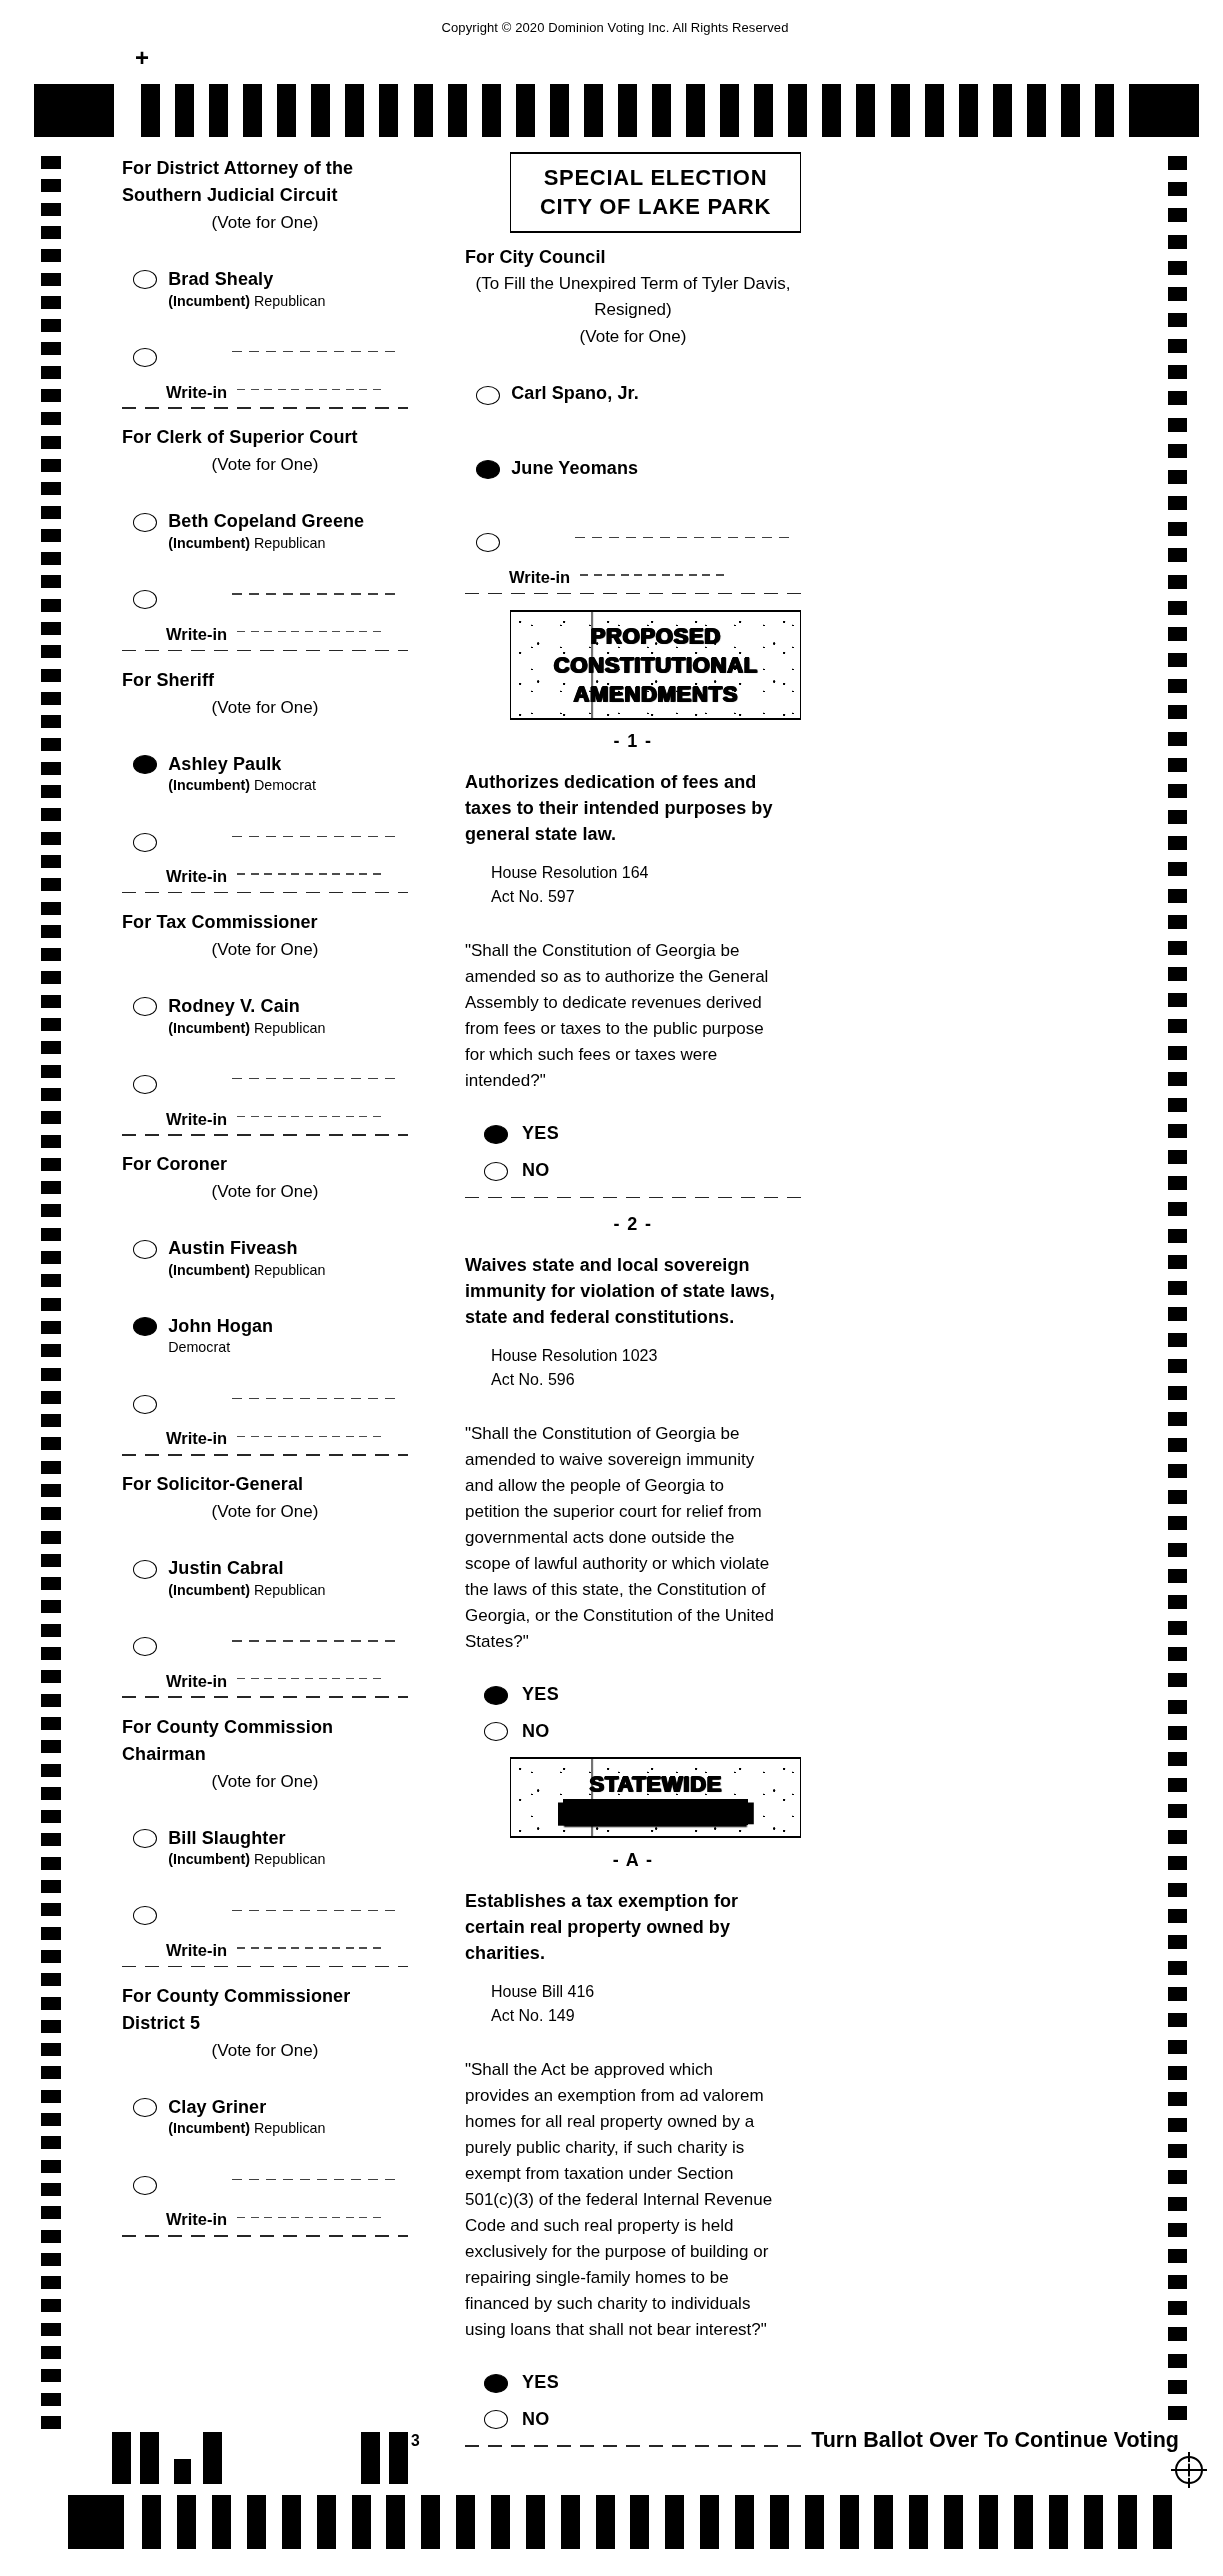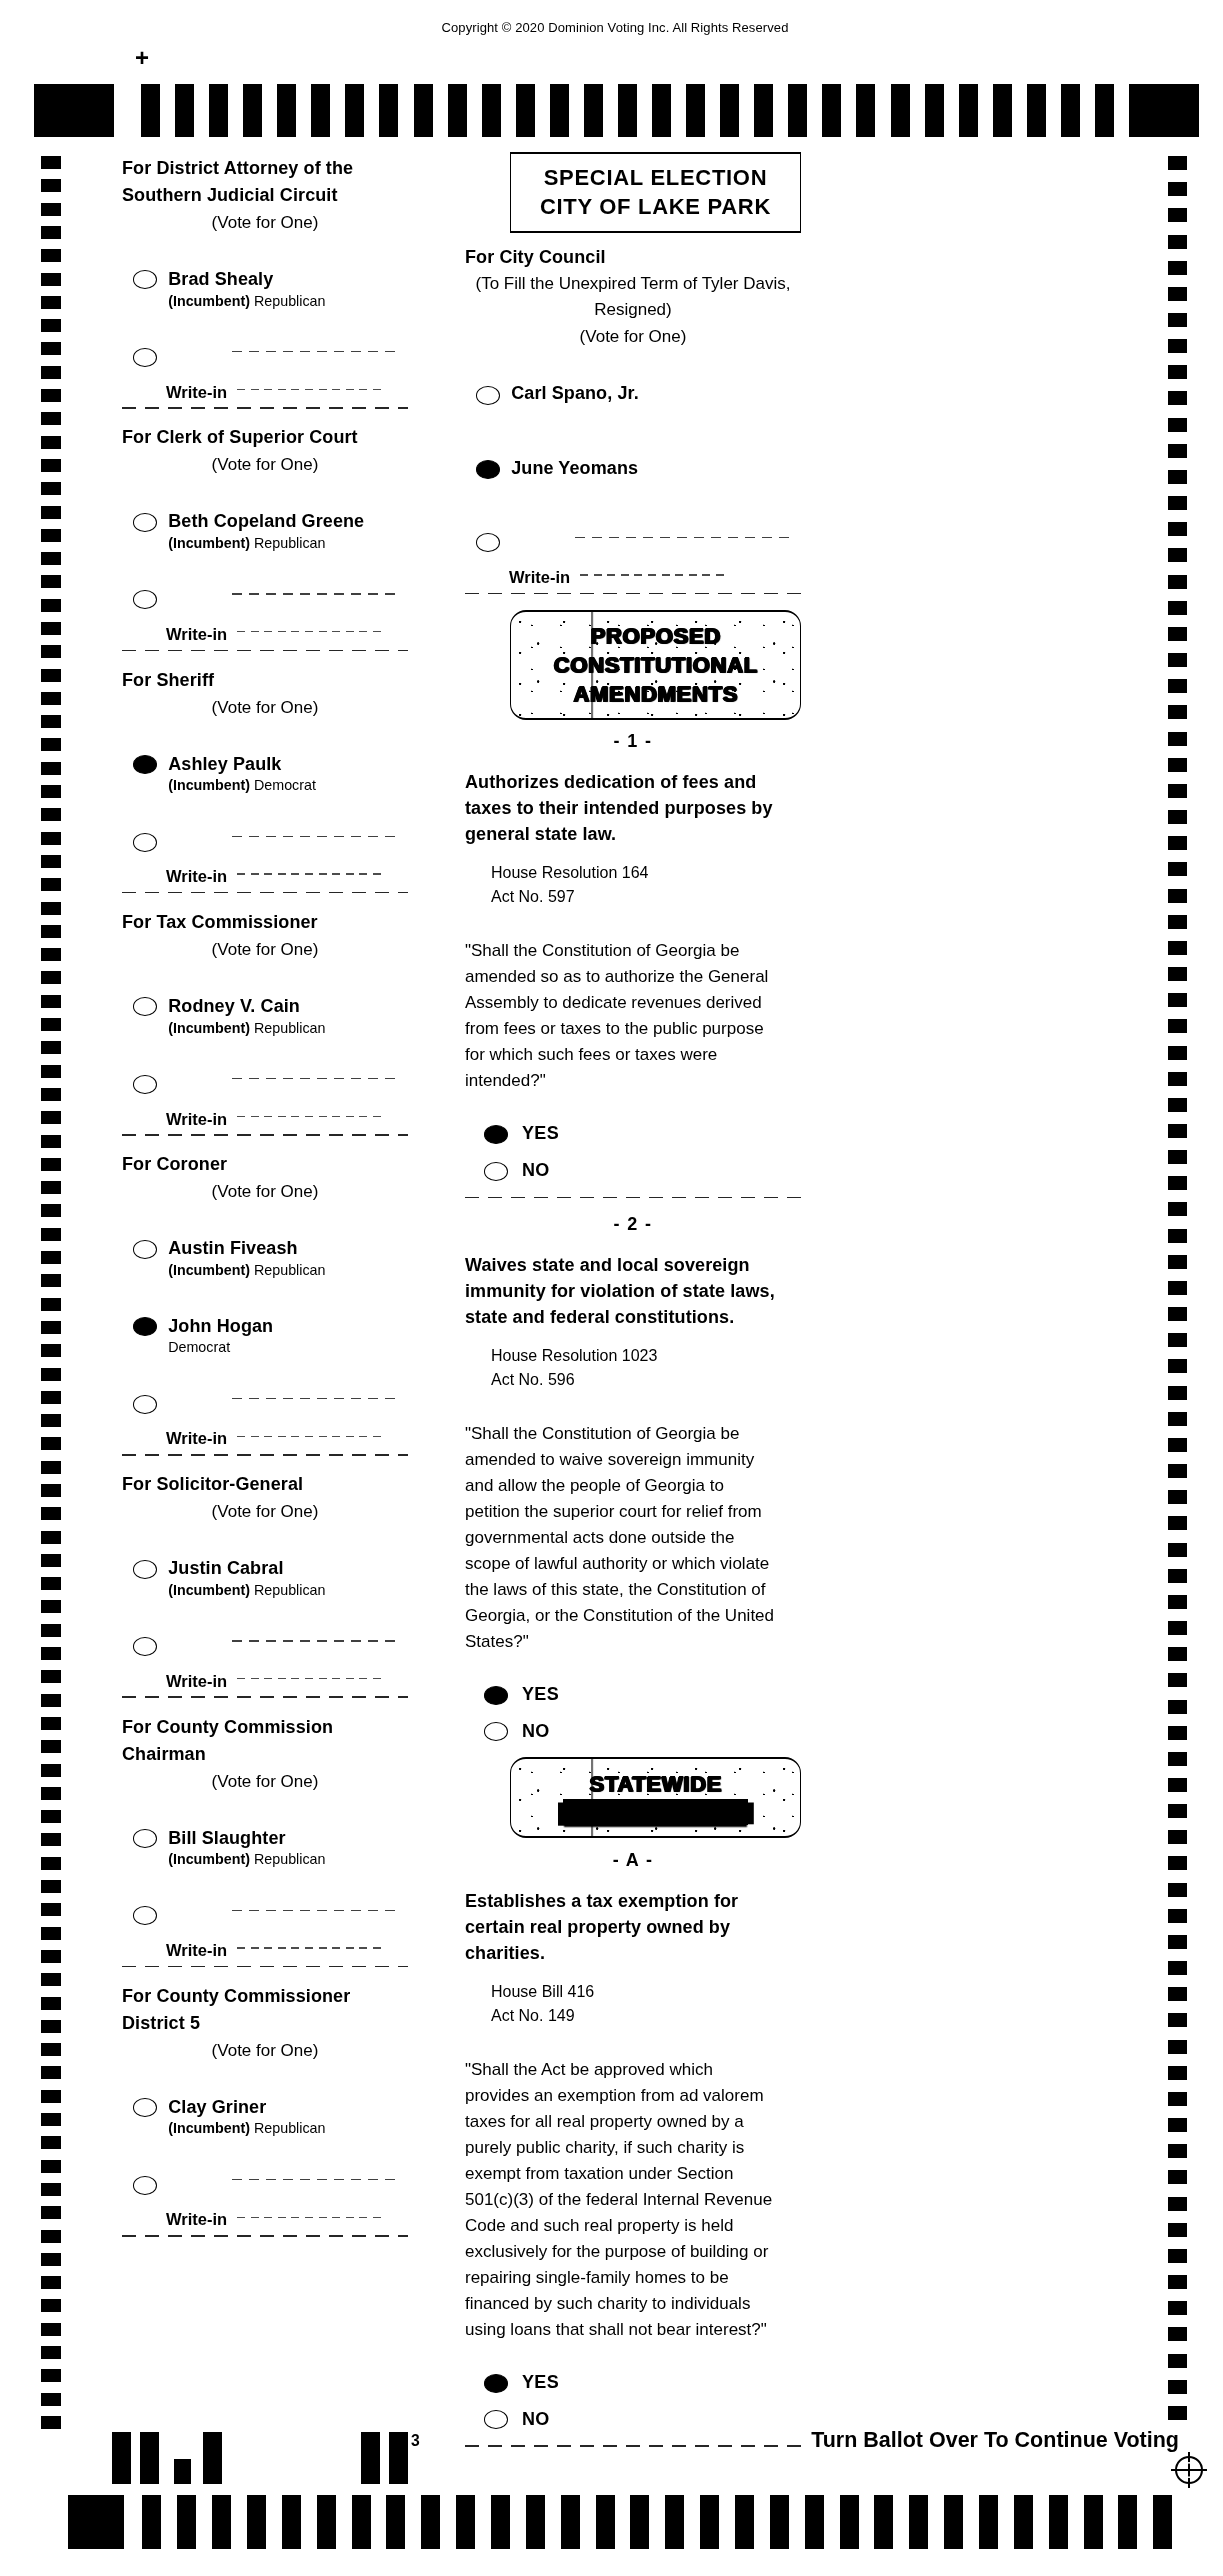--- a/index.html
+++ b/index.html
@@ -48,21 +48,21 @@
   
   .header-box{border:1.4px solid #000;border-top-width:2.1px;border-bottom-width:2.1px;
         text-align:center;font-weight:700;font-size:22px;line-height:29px;
         padding:9.3px 4.3px;margin-bottom:11.5px;letter-spacing:0.7px;position:relative;margin-left:45px;}
   .header-box .smear{text-shadow:1.1px 0 #000,0 1.1px #000,-0.7px 0.7px #000,1.4px 1.4px 0.7px #000;}
   .header-box.noisy{background-image:
         radial-gradient(circle at 21% 32%, #000 0.9px, transparent 1.4px),
         radial-gradient(circle at 72% 61%, #000 0.7px, transparent 1.1px),
         radial-gradient(circle at 46% 83%, #000 1px, transparent 1.5px),
         linear-gradient(90deg, transparent 0 27.6%, rgba(0,0,0,.55) 27.8% 28.3%, transparent 28.6%);
-        background-size:44px 31px, 29px 22px, 59px 38px, 100% 100%;border-radius:16px;}
+        background-size:44px 31px, 29px 22px, 59px 38px, 100% 100%;}
   .redacted{background:#000;color:#000;padding:0.7px 11.5px;
         box-shadow:-6.4px 2.1px 0 -1.4px #000, 7.9px 1.4px 0 -2.1px #000, 0 2.9px 1.4px -1.4px #000;}
   
   .m-number{font-size:18px;font-weight:700;text-align:center;margin:8.6px 0 17px;letter-spacing:1.4px;}
   .m-summary{font-size:18px;font-weight:700;line-height:26px;margin-bottom:14.3px;letter-spacing:0.1px;}
   .m-refs{margin-bottom:29px;}
   .m-ref{font-size:16px;line-height:24px;margin-left:26px;}
   .m-question{font-size:17px;line-height:26px;margin-bottom:29px;}
   .vote-row{display:flex;gap:14.3px;align-items:center;margin:0 0 15.7px 18.6px;}
   .vote-label{font-size:18px;font-weight:700;letter-spacing:0.4px;}
@@ -602,21 +602,21 @@
         <div>certain real property owned by</div>
         <div>charities.</div>
       </div>
       <div class="m-refs">
         <div class="m-ref">House Bill 416</div>
         <div class="m-ref">Act No. 149</div>
       </div>
       <div class="m-question">
         <div>"Shall the Act be approved which</div>
         <div>provides an exemption from ad valorem</div>
-        <div>taxes for all real property owned by a</div>
+        <div>homes for all real property owned by a</div>
         <div>purely public charity, if such charity is</div>
         <div>exempt from taxation under Section</div>
         <div>501(c)(3) of the federal Internal Revenue</div>
         <div>Code and such real property is held</div>
         <div>exclusively for the purpose of building or</div>
         <div>repairing single-family homes to be</div>
         <div>financed by such charity to individuals</div>
         <div>using loans that shall not bear interest?"</div>
       </div>
       <div class="vote-row">

